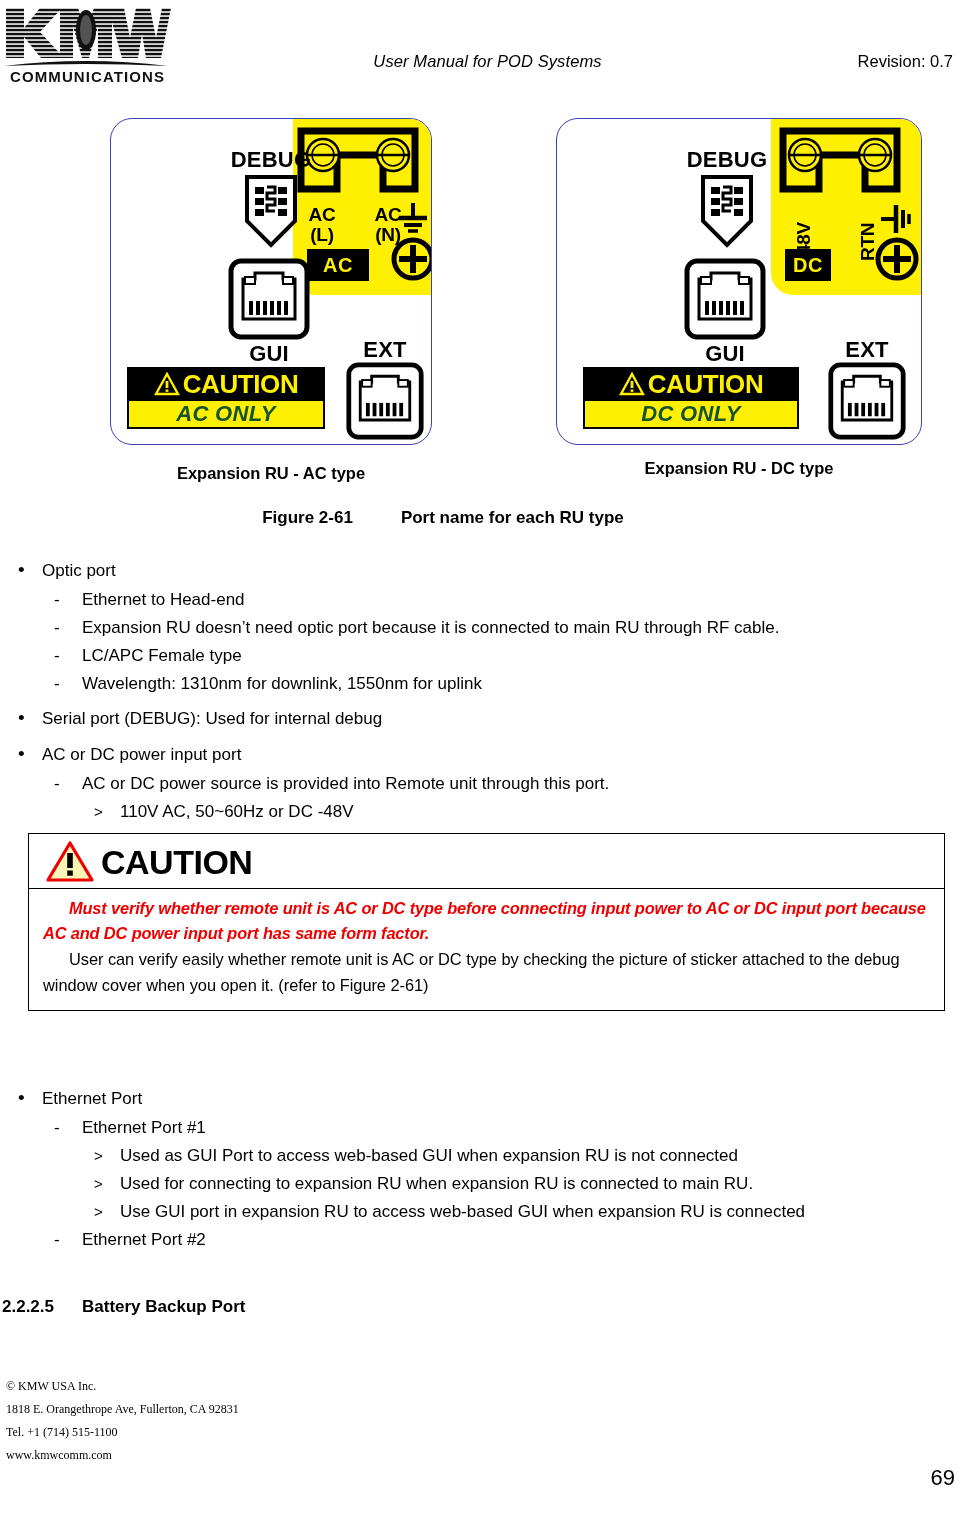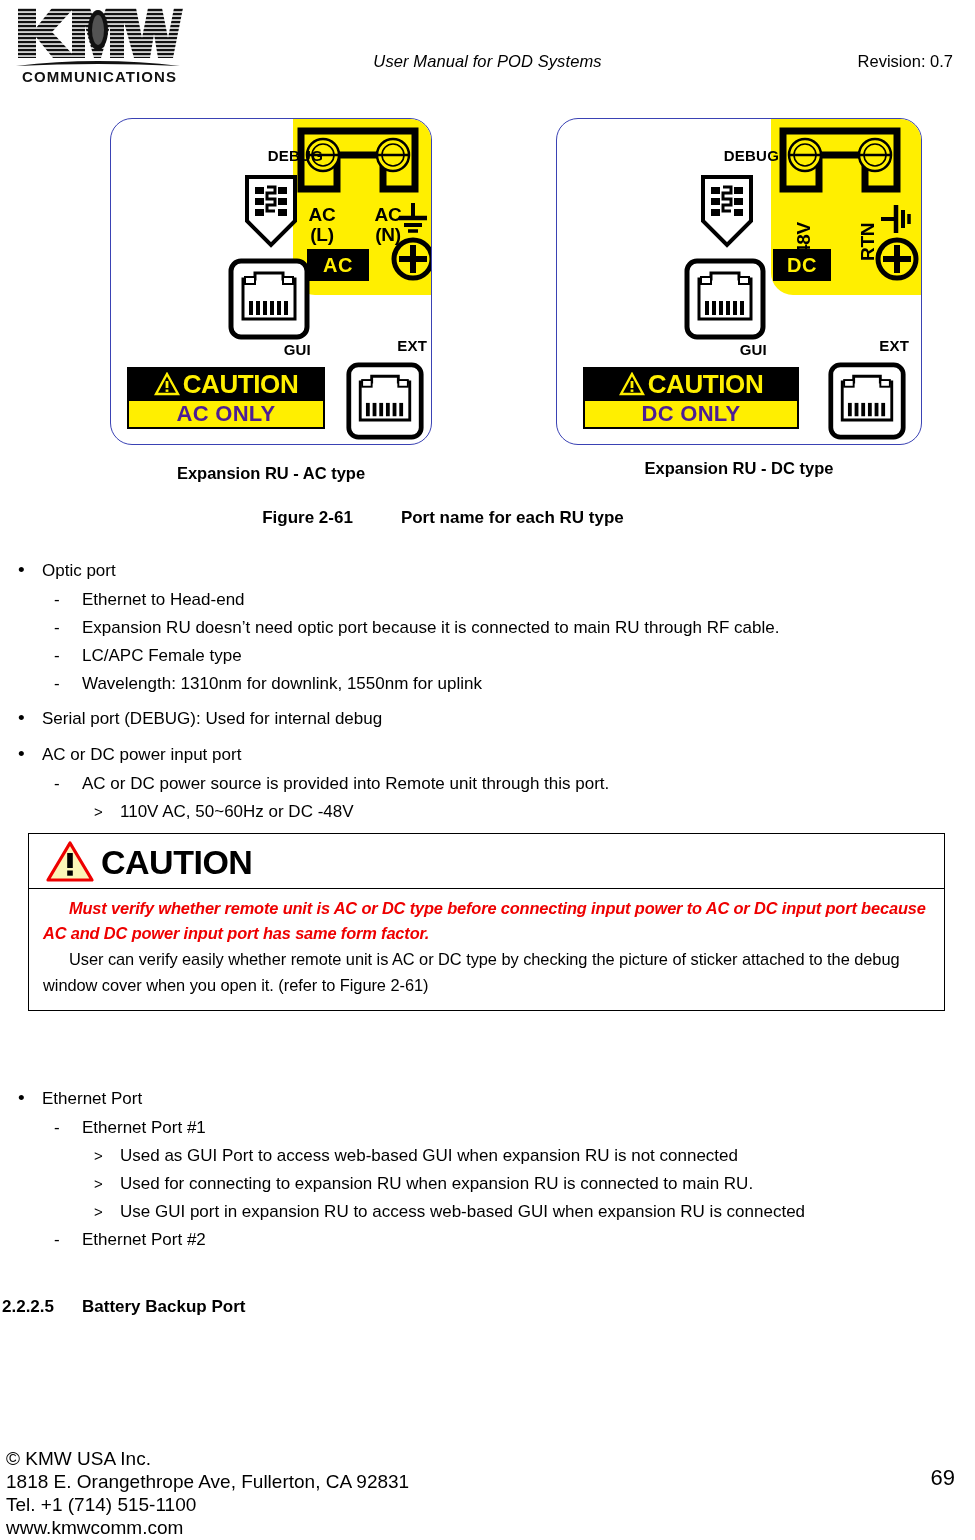--- a/index.html
+++ b/index.html
@@ -10,21 +10,21 @@
     color: #000000;
     overflow: hidden;
   }
   .page { position: relative; width: 975px; height: 1540px; }
 
   
   .header {
     position: absolute; top: 0; left: 0; width: 975px; height: 96px;
   }
   .logo {
-    position: absolute; left: 12px; top: 6px; width: 172px; height: 80px;
+    position: absolute; left: 0; top: 6px; width: 172px; height: 80px;
   }
   .logo svg { display: block; }
   .hdr-title {
     position: absolute; left: 0; top: 52px; width: 975px;
     text-align: center; font-size: 16.5px; letter-spacing: .1px; font-style: italic;
   }
   .hdr-rev {
     position: absolute; right: 22px; top: 52px;
     font-size: 16.5px;
   }
@@ -72,22 +72,22 @@
   .typebadge {
     position: absolute; background: #000; color: #ffef00;
     font-weight: bold; font-size: 20px; letter-spacing: .5px;
     display: flex; align-items: center; justify-content: center;
   }
 
   .gnd { position: absolute; }
   .gnd svg { display: block; }
 
   .port-label {
-    position: absolute; font-weight: bold; font-size: 15px;
-    letter-spacing: .2px; color: #000; text-align: right;
+    position: absolute; font-weight: bold; font-size: 22px;
+    letter-spacing: .2px; color: #000; text-align: center;
   }
 
   .dbg { position: absolute; }
   .rj45 { position: absolute; }
   .dbg svg, .rj45 svg { display: block; }
 
   
   .sticker { position: absolute; }
   .sticker-top {
     background: #000; display: flex; align-items: center;
@@ -96,22 +96,23 @@
   .sticker-top .tri { display: block; }
   .sticker-top .txt {
     color: #ffef00; font-weight: bold; font-size: 26px; letter-spacing: -.4px;
     line-height: 26px;
   }
   .sticker-bot {
     background: #ffef00; border: 2px solid #000; border-top: none;
     height: 28px; display: flex; align-items: center; justify-content: center;
   }
   .sticker-bot .txt {
-    color: #4c1d95; font-weight: bold; font-size: 22px; letter-spacing: .3px;
+    color: #14532d; font-weight: bold; font-size: 22px; letter-spacing: .3px;
     line-height: 22px;
+    font-style: italic;
   }
 
   .fig-caption {
     position: absolute; font-weight: bold; font-size: 16.5px; text-align: center;
   }
 
   .fig-title {
     position: absolute; top: 508px; left: 0; width: 886px;
     text-align: center; font-weight: bold; font-size: 17px;
   }
@@ -164,21 +165,21 @@
   .body2 { position: absolute; top: 1078px; left: 0; width: 975px; }
 
   .section-head {
     position: absolute; top: 1297px; left: 0; width: 975px;
     font-weight: bold; font-size: 17px;
   }
   .section-head .sn { position: absolute; left: 2px; }
   .section-head .st { position: absolute; left: 82px; }
 
   
-  .footer { position: absolute; left: 6px; top: 1447px; font-size: 19px; line-height: 23px; }
+  .footer { position: absolute; left: 6px; top: 1375px; font-size: 12px; line-height: 23px; font-family: Liberation Serif, serif; }
   .pageno { position: absolute; right: 20px; top: 1465px; font-size: 22px; }
 </style>
 </head>
 <body>
 
 <div class="page">
 
   <div class="header">
     <div class="logo">
       <svg width="172" height="80" viewBox="0 0 172 80" aria-hidden="true">
@@ -323,21 +324,21 @@
           <line x1="11" y1="28" x2="41" y2="28" stroke="#000" stroke-width="2.6"></line>
           <circle cx="96" cy="28" r="16" fill="#ffef00" stroke="#000" stroke-width="2.5"></circle>
           <circle cx="96" cy="28" r="11" fill="none" stroke="#000" stroke-width="1.6"></circle>
           <line x1="81" y1="28" x2="111" y2="28" stroke="#000" stroke-width="2.6"></line>
         </svg>
       </div>
 
       <div class="term-lbl-vert" style="left:236px; top:142px;">-48V</div>
       <div class="term-lbl-vert" style="left:300px; top:142px;">RTN</div>
 
-      <div class="typebadge" style="left:216px; top:130px; width:58px; height:32px;">DC</div>
+      <div class="typebadge" style="left:228px; top:130px; width:46px; height:32px;">DC</div>
 
       <div class="gnd" style="left:316px; top:82px;">
         <svg width="48" height="86" viewBox="0 0 48 86">
           <g transform="rotate(-90 24 18)">
             <line x1="24" y1="2" x2="24" y2="16" stroke="#000" stroke-width="4"></line>
             <line x1="10" y1="17" x2="38" y2="17" stroke="#000" stroke-width="4.5"></line>
             <line x1="15" y1="24" x2="33" y2="24" stroke="#000" stroke-width="4"></line>
             <line x1="19" y1="30" x2="29" y2="30" stroke="#000" stroke-width="3.5"></line>
           </g>
           <circle cx="24" cy="58" r="19" fill="none" stroke="#000" stroke-width="5"></circle>

